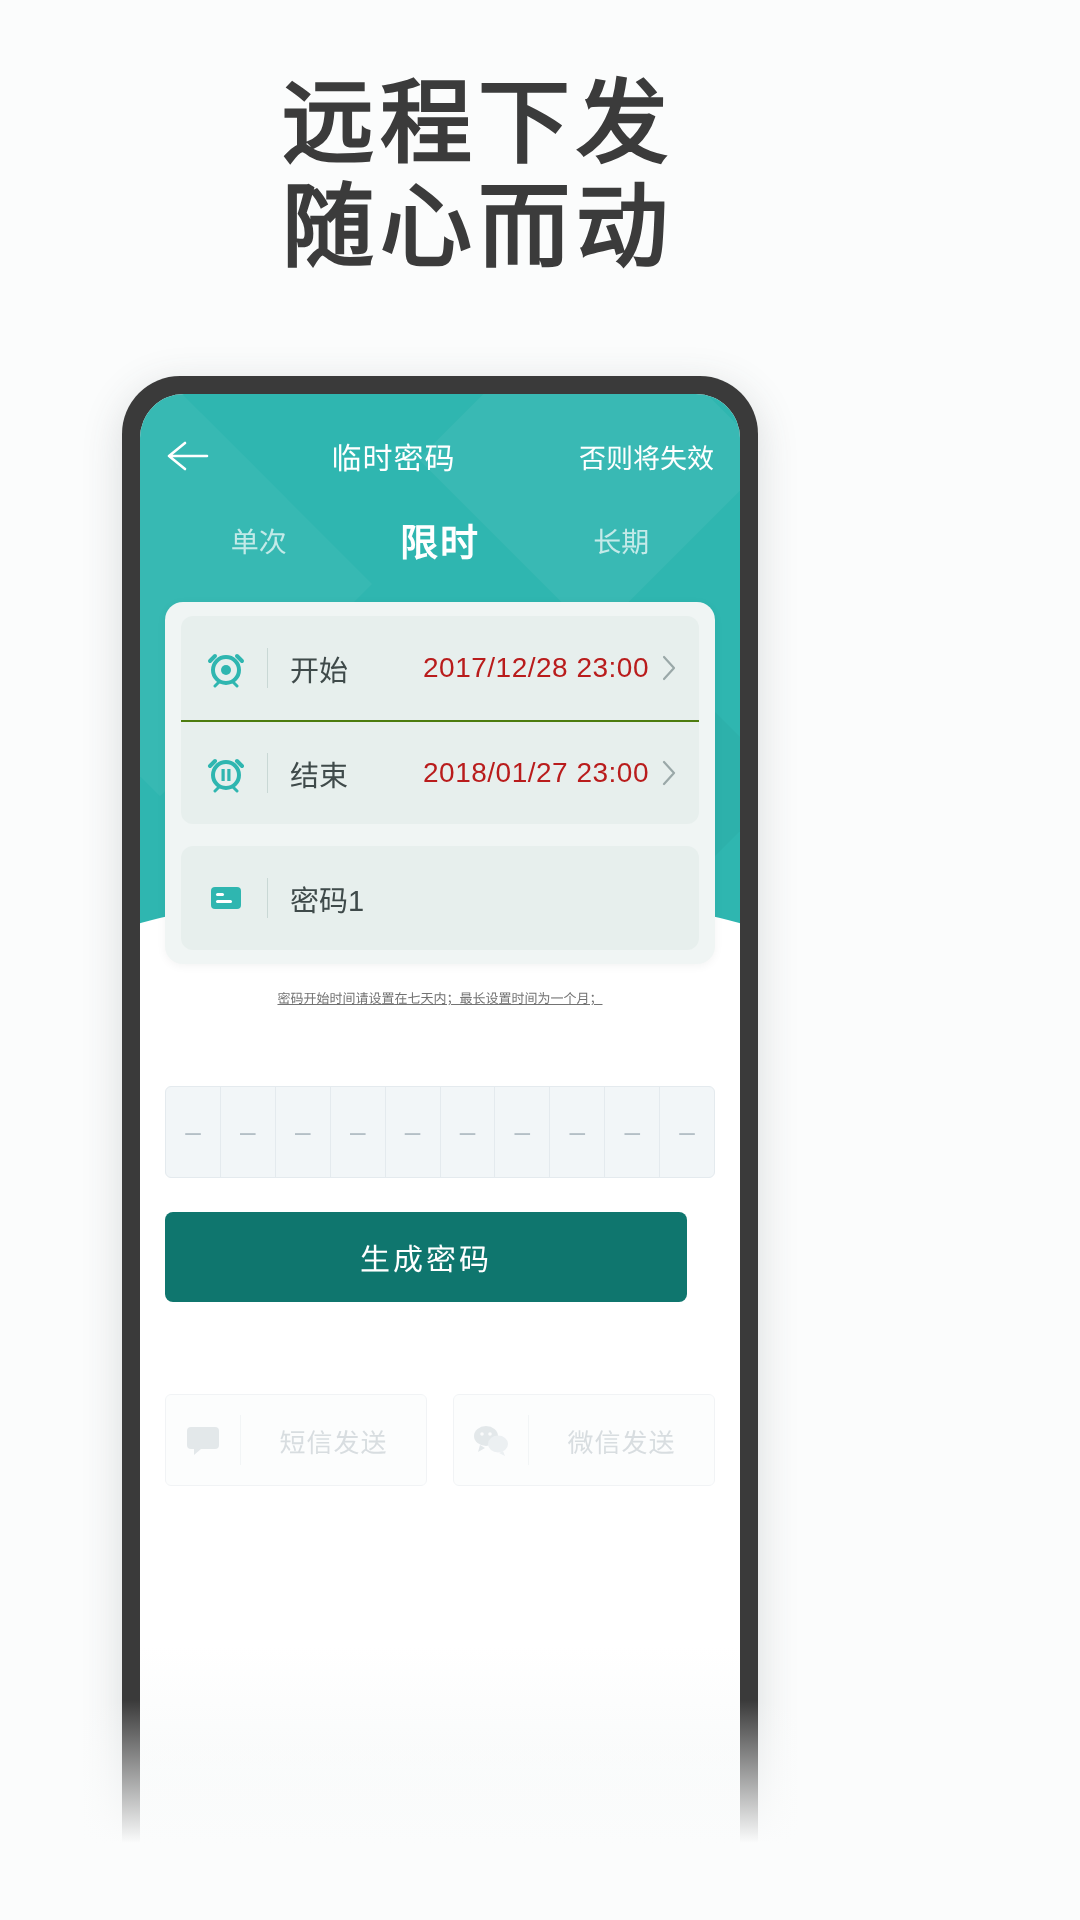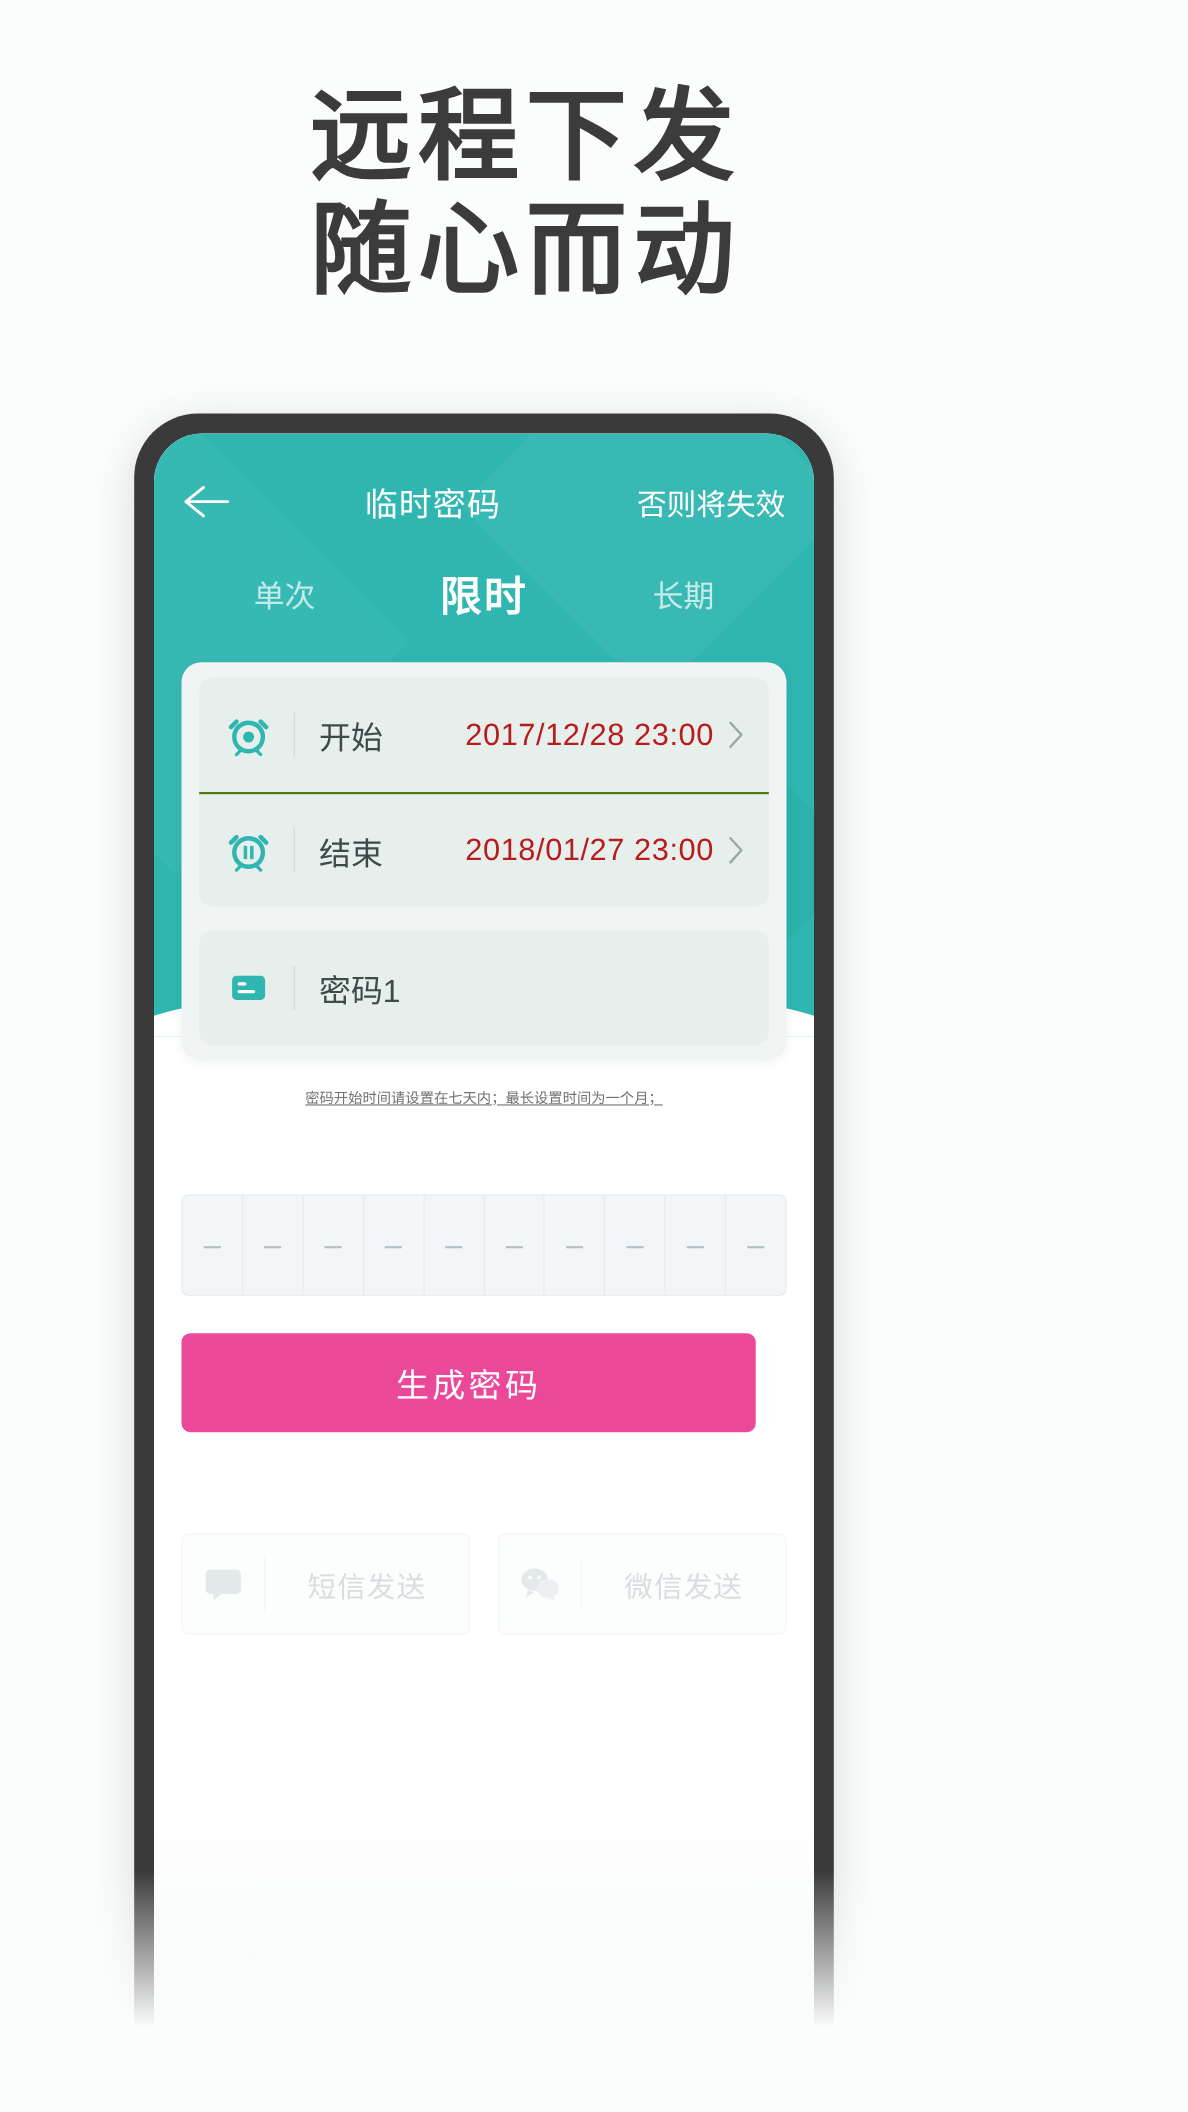--- a/index.html
+++ b/index.html
@@ -253,21 +253,21 @@
   }
   .code-cell:last-child { border-right: none; }
 
   
   .primary-btn {
     position: absolute;
     top: 818px;
     left: 25px;
     width: 522px;
     height: 90px;
-    background: #ec4899;
+    background: #0f766e;
     border-radius: 8px;
     border: none;
     color: #ffffff;
     font-size: 30px;
     letter-spacing: 3px;
     cursor: pointer;
     font-family: "Liberation Sans", "DejaVu Sans", sans-serif;
     z-index: 4;
   }
 

